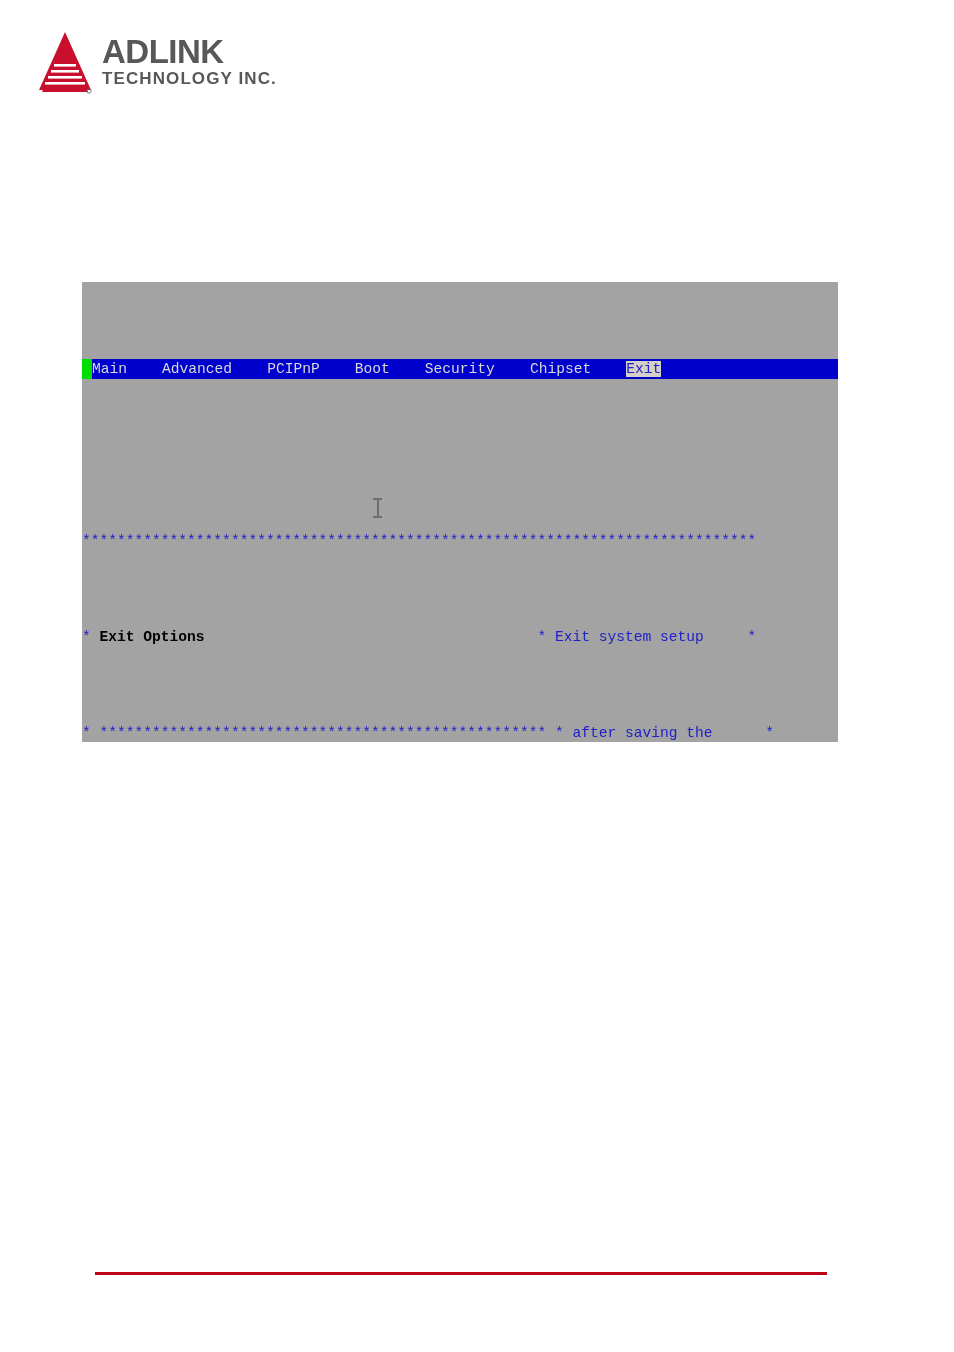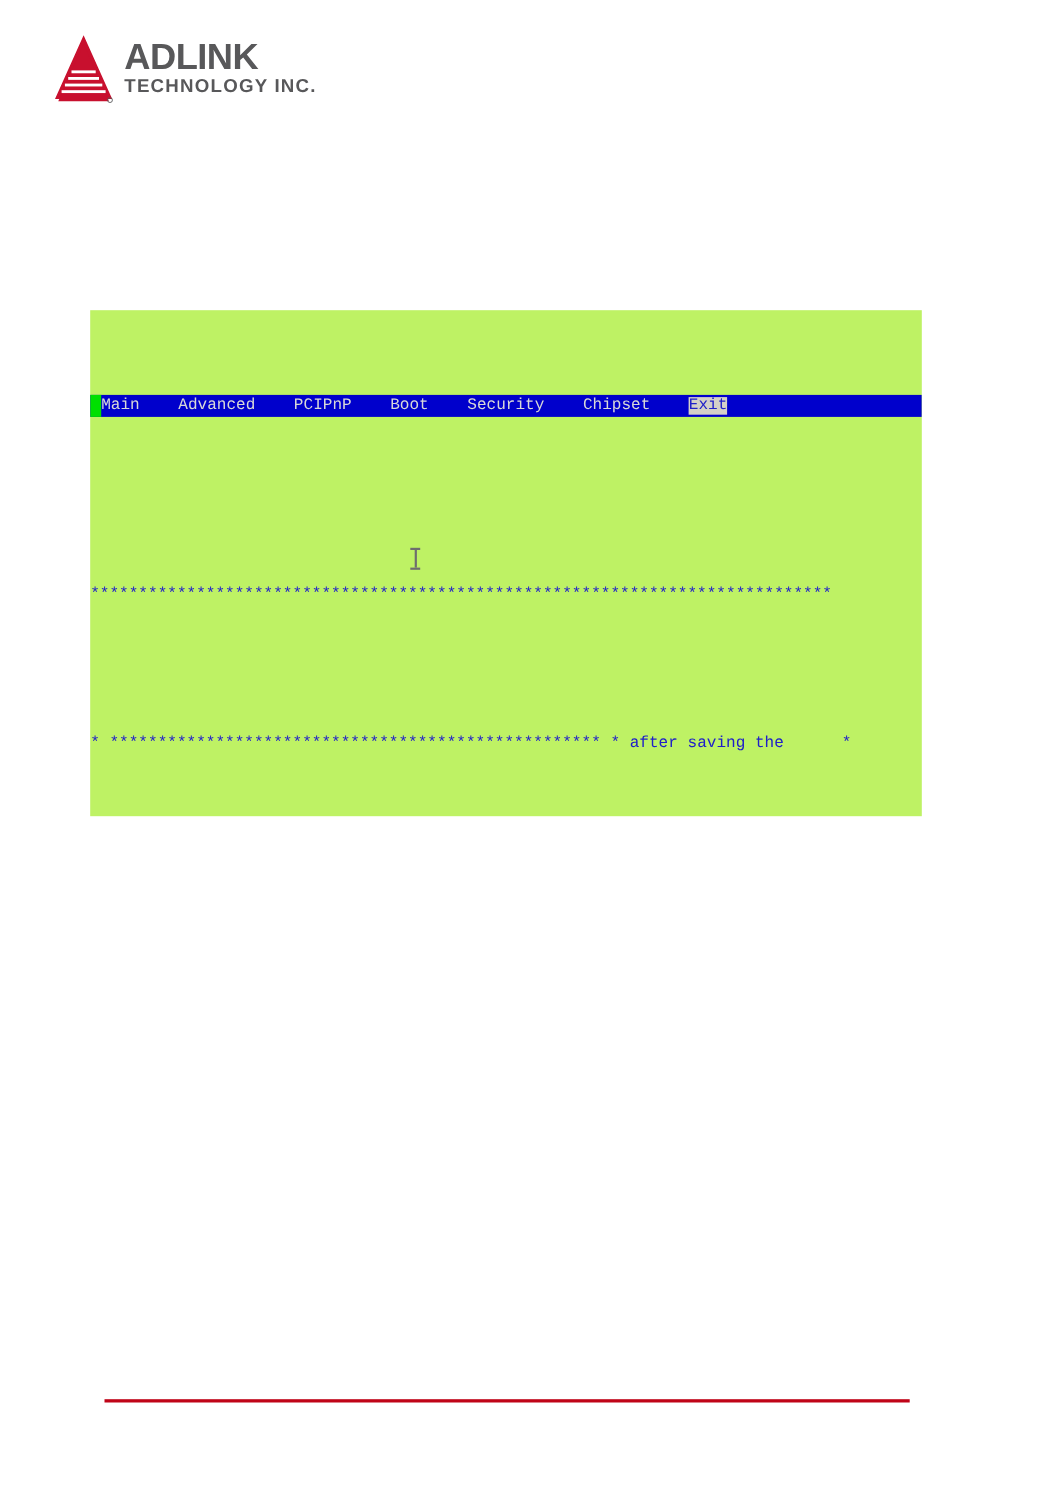--- a/index.html
+++ b/index.html
@@ -11,21 +11,21 @@
     width: 954px;
     height: 1352px;
     position: relative;
     font-family: "Liberation Sans", sans-serif;
     overflow: hidden;
   }
 
   
   #page-header {
     position: absolute;
-    left: 47px;
+    left: 36px;
     top: 30px;
     width: 400px;
     height: 70px;
   }
   .logo-wrap {
     display: flex;
     align-items: flex-end;
     gap: 8px;
   }
   .logo-mark {
@@ -57,21 +57,21 @@
     margin-top: 1px;
   }
 
   
   #bios-screen {
     position: absolute;
     left: 82px;
     top: 282px;
     width: 756px;
     height: 460px;
-    background: #bef264;
+    background: #a3a3a3;
     font-family: "Liberation Mono", "DejaVu Sans Mono", monospace;
     font-size: 14.6px;
     line-height: 19.2px;
     color: #2020c8;
     white-space: pre;
     overflow: hidden;
     box-sizing: border-box;
   }
 
   
@@ -171,20 +171,21 @@
     <div class="menu-items"><span class="tab">Main</span>    <span class="tab">Advanced</span>    <span class="tab">PCIPnP</span>    <span class="tab">Boot</span>    <span class="tab">Security</span>    <span class="tab">Chipset</span>    <span class="tab active">Exit</span></div>
   </div>
 
   
   <div class="bios-body">
 
     
     <div class="row"><span class="stars">*****************************************************************************</span></div>
 
     
+    <div class="row"><span class="stars">* </span><span class="hdr-black">Exit Options</span><span>                                      </span><span class="stars">* </span><span class="itm">Exit system setup</span><span>     </span><span class="stars">*</span></div>
 
     
     <div class="row"><span class="stars">* </span><span class="stars">***************************************************</span><span class="stars"> * </span><span class="itm">after saving the</span><span>      </span><span class="stars">*</span></div>
 
     
     
 
     
     
 

